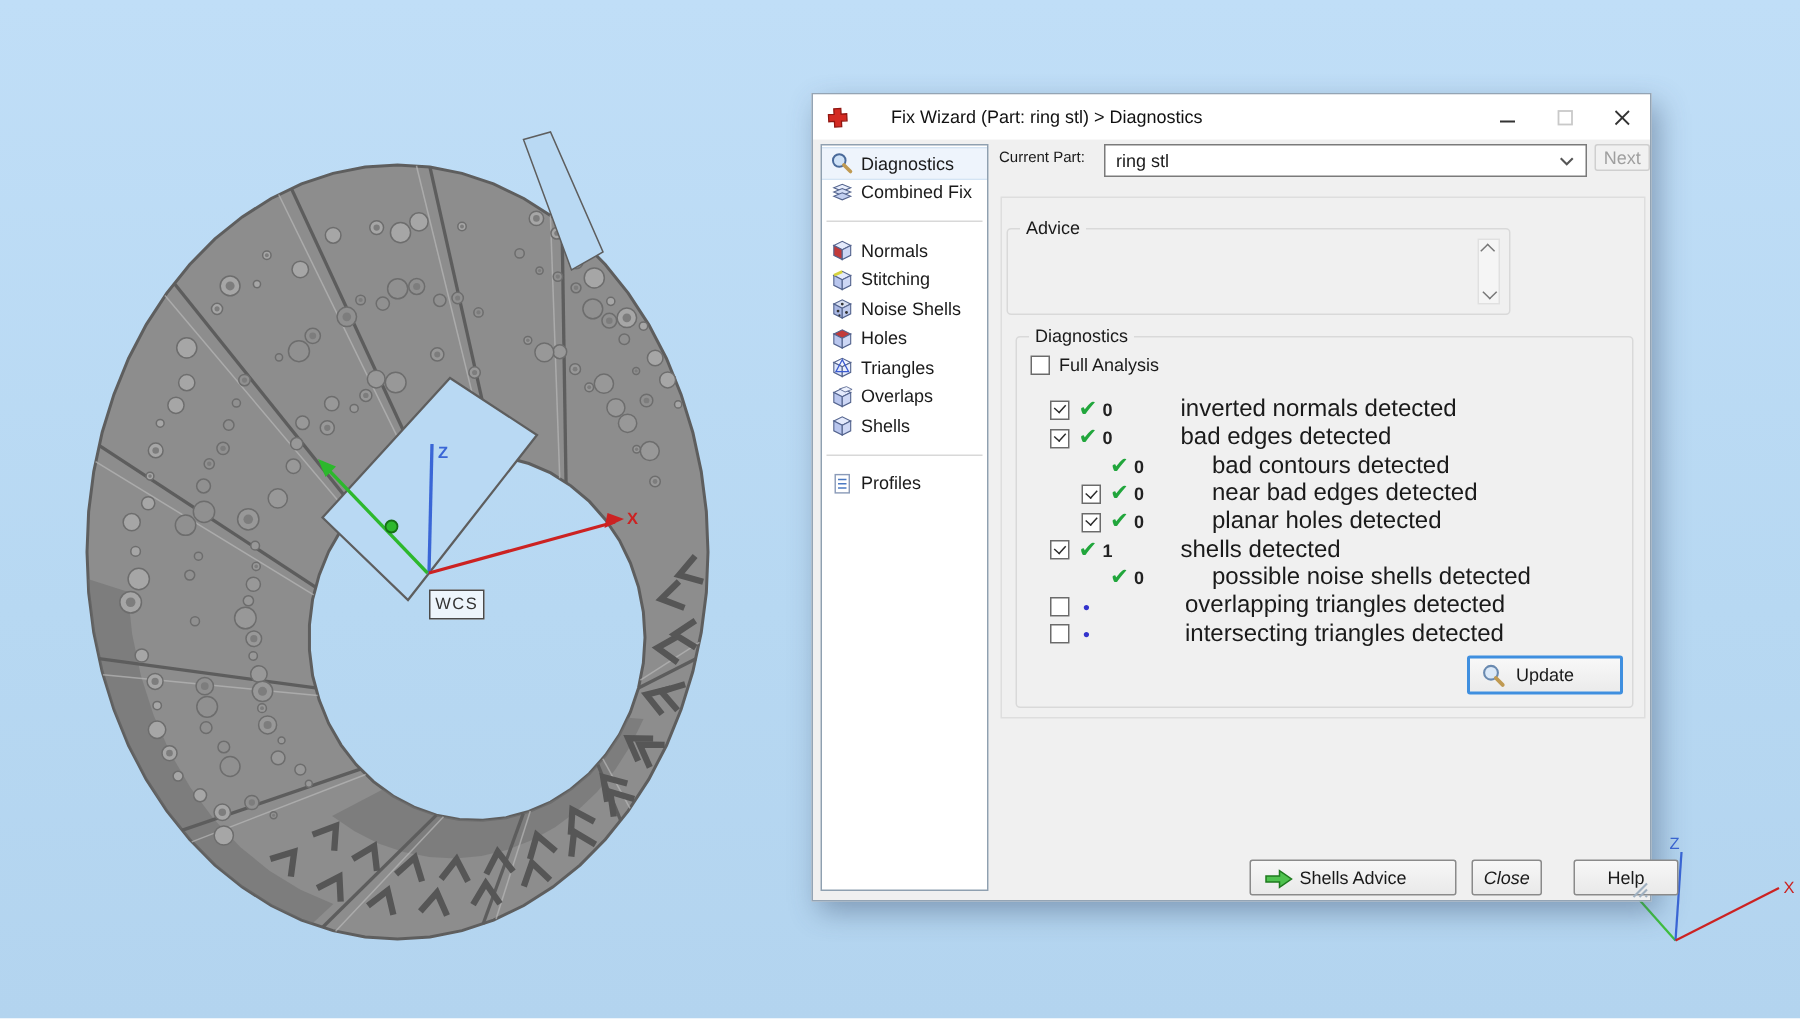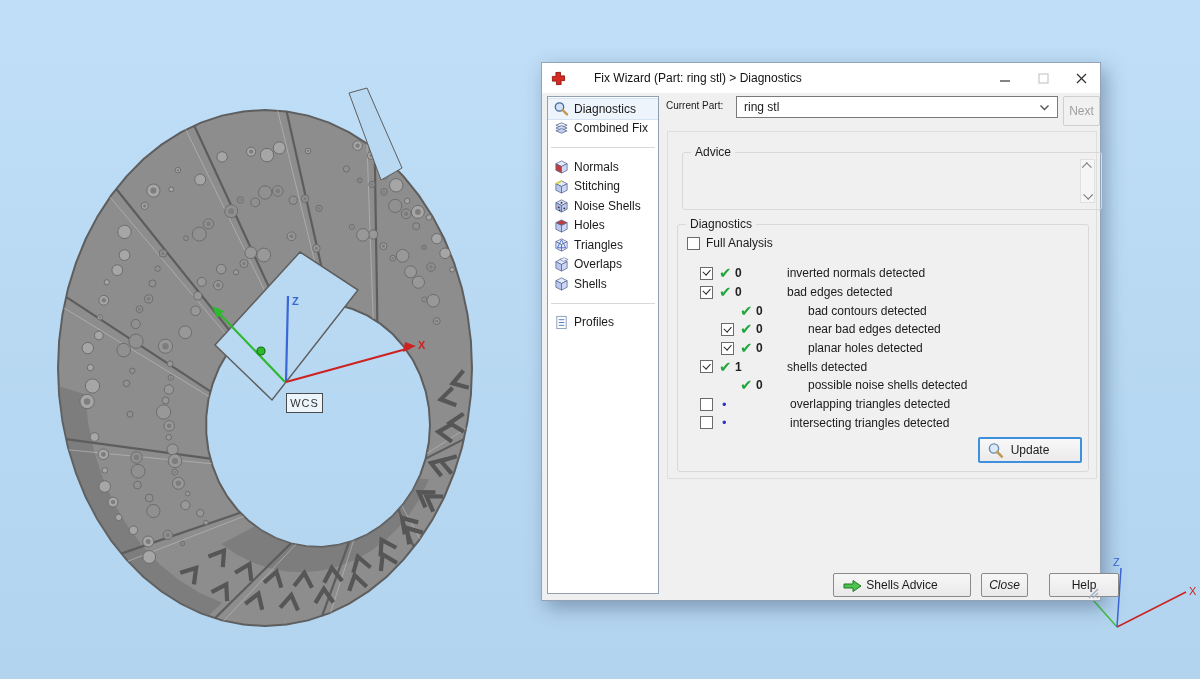--- a/index.html
+++ b/index.html
@@ -29,28 +29,28 @@
   .sb-icon{width:16px;height:16px;flex:0 0 16px;display:flex;align-items:center;justify-content:center;}
 
   
   .cp-label{position:absolute;left:124px;top:37px;font-size:10px;}
   .combo{position:absolute;left:194px;top:33px;width:322px;height:22px;background:#fff;border:1px solid #7a7a7a;
          box-sizing:border-box;display:flex;align-items:center;}
   .combo-value{padding-left:7px;font-size:12px;}
   .combo-arrow{margin-left:auto;padding-right:7px;}
   .btn{border:1px solid #8a8a8a;background:linear-gradient(#f7f7f7,#e9e9e9);border-radius:2px;
        font-size:12px;color:#1a1a1a;display:flex;align-items:center;justify-content:center;box-sizing:border-box;}
-  .btn-next{position:absolute;left:521px;top:33px;width:37px;height:30px;background:#f1f1f1;
+  .btn-next{position:absolute;left:521px;top:33px;width:37px;height:18px;background:#f1f1f1;
             border:1px solid #cfcfcf;color:#9f9f9f;}
 
   
   .content-frame{position:absolute;left:125px;top:68px;width:430px;height:348px;border:1px solid #dedede;box-sizing:border-box;}
   .groupbox{position:absolute;border:1px solid #d9d9d9;border-radius:3px;}
   .gb-label{position:absolute;top:-8px;left:8px;background:#f0f0f0;padding:0 4px;font-size:12px;}
-  .gb-advice{left:14px;top:20px;width:420px;height:58px;box-sizing:border-box;}
+  .gb-advice{left:3px;top:20px;width:336px;height:58px;box-sizing:border-box;}
   .advice-text{position:absolute;left:13px;top:9px;right:34px;font-size:12px;line-height:15px;}
   .scrollbar{position:absolute;right:6px;top:6px;width:15px;height:44px;background:#f5f5f5;
              border:1px solid #e0e0e0;box-sizing:border-box;}
   .sc-up,.sc-dn{position:absolute;left:0;width:100%;height:13px;display:flex;align-items:center;justify-content:center;}
   .sc-up{top:0}.sc-dn{bottom:0}
   .chev{width:6px;height:6px;border-left:1.6px solid #777;border-top:1.6px solid #777;}
   .chev.up{transform:rotate(45deg) translateY(1px);}
   .chev.dn{transform:rotate(225deg) translateY(1px);}
 
   .gb-diag{left:9px;top:92px;width:412px;height:248px;box-sizing:border-box;}
@@ -59,21 +59,21 @@
   .cb.checked::after{content:"";position:absolute;left:2.4px;top:1.6px;width:6px;height:3.6px;
                      border-left:1.7px solid #2b2b2b;border-bottom:1.7px solid #2b2b2b;transform:rotate(-48deg);}
   .cb.hidden{visibility:hidden;}
   .diag-list{position:absolute;left:2px;top:39px;right:2px;}
   .diag-row{display:flex;align-items:center;height:18.7px;}
   .diag-row .cb{margin-right:6px;}
   .status{width:14px;flex:0 0 14px;text-align:left;overflow:visible;}
   .status.ok{color:#21a63c;font-size:15px;font-weight:bold;line-height:14px;}
   .status.dot{color:#3333cc;font-size:13px;line-height:13px;padding-left:3px;}
   .count{width:52px;flex:0 0 52px;font-weight:bold;color:#222;padding-left:2px;}
-  .lbl{font-size:12px;}
+  .lbl{font-size:16px;}
   .btn-update{position:absolute;right:6px;bottom:8px;width:104px;height:26px;border:2px solid #3f8fdf;
               background:linear-gradient(#f8f8f8,#ebebeb);}
   .btn-update .ic{position:absolute;left:7px;top:3px;}
 
   
   .btn-follow{position:absolute;left:291px;top:510px;width:138px;height:24px;}
   .btn-follow .ic{position:absolute;left:9px;top:5px;}
   .btn-close{position:absolute;left:439px;top:510px;width:47px;height:24px;font-style:italic;}
   .btn-help{position:absolute;left:507px;top:510px;width:70px;height:24px;}
 

